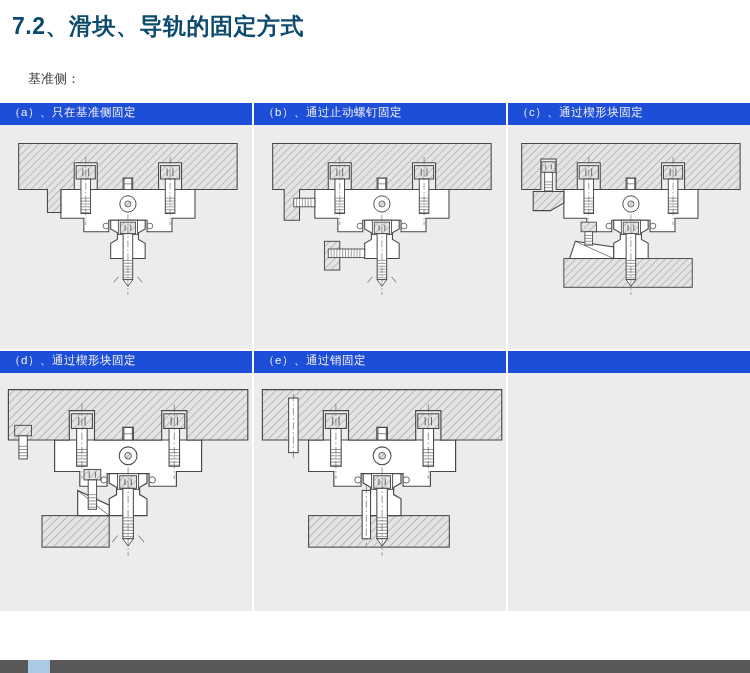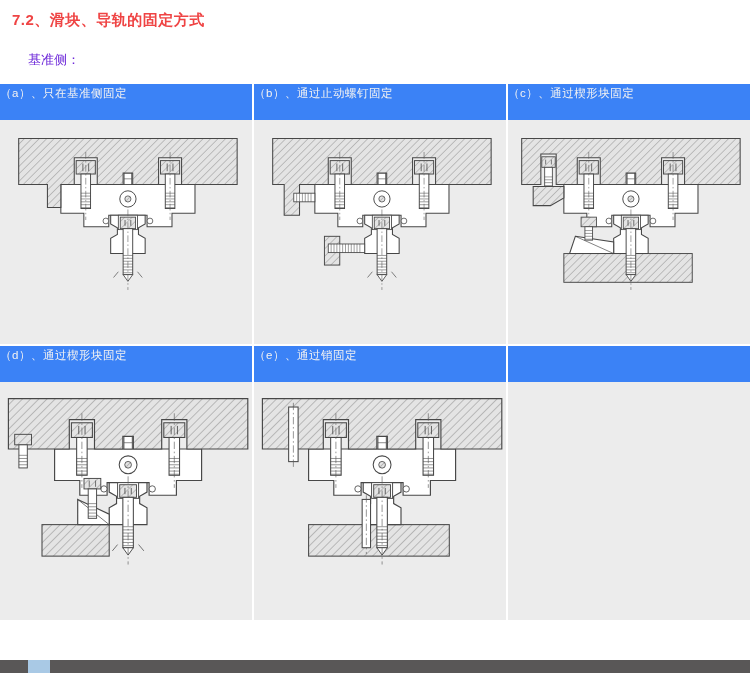--- a/index.html
+++ b/index.html
@@ -4,38 +4,38 @@
 <style>
   *{margin:0;padding:0;box-sizing:border-box}
   html,body{background:#fff}
   body{
     width:750px;height:673px;
     font-family:"Liberation Sans","DejaVu Sans",sans-serif;
     color:#262626;overflow:hidden;
   }
   .page{width:750px;height:673px;display:flex;flex-direction:column;background:#fff}
   .title{
-    font-size:15px;font-weight:bold;color:#ef4444;
-    margin:11px 0 0 12px;letter-spacing:0.5px;
+    font-size:23px;font-weight:bold;color:#0c4a6e;
+    margin:11px 0 7px 12px;letter-spacing:0.5px;
   }
   .intro{
     font-size:13px;line-height:1.8;color:#2b2b2b;
     margin:5px 14px 0 14px;text-indent:2em;text-align:justify;
   }
   .datum{
-    font-size:13px;color:#6d28d9;margin:21px 0 0 28px;
+    font-size:13px;color:#404040;margin:21px 0 0 28px;
   }
   .grid{
     display:grid;grid-template-columns:1fr 1fr 1fr;
     gap:2px;background:#fff;margin-top:15px;
   }
   .cell{display:flex;flex-direction:column}
   .cell-header{
-    height:36px;background:#3b82f6;color:#f4f3f2;
-    font-size:11.5px;line-height:19px;
+    height:22px;background:#1d4ed8;color:#f4f3f2;
+    font-size:11.5px;line-height:19px;padding-left:9px;
     letter-spacing:0.5px;white-space:nowrap;overflow:hidden;
   }
   .cell-body{
     background:#ececec;display:flex;align-items:center;justify-content:center;
     overflow:hidden;
   }
   .row1 .cell-body{height:224px}
   .row2 .cell-body{height:238px}
   .footer{
     margin-top:auto;height:13px;background:#595757;position:relative;

